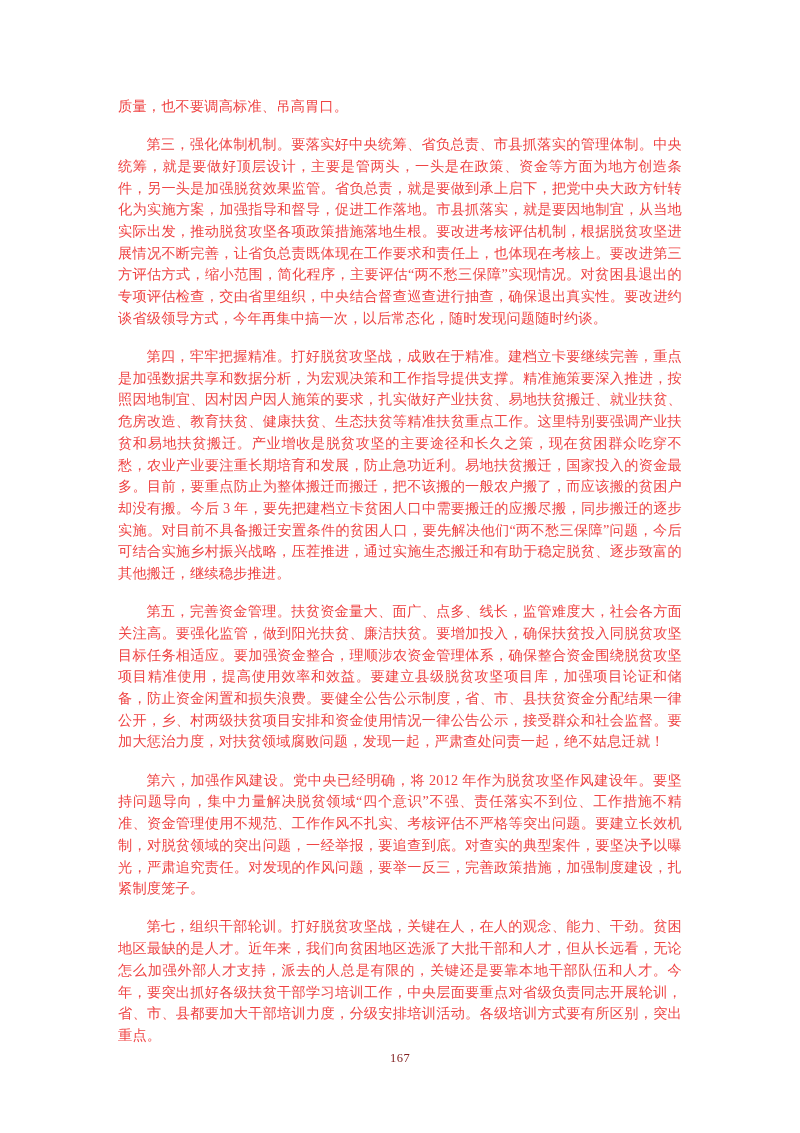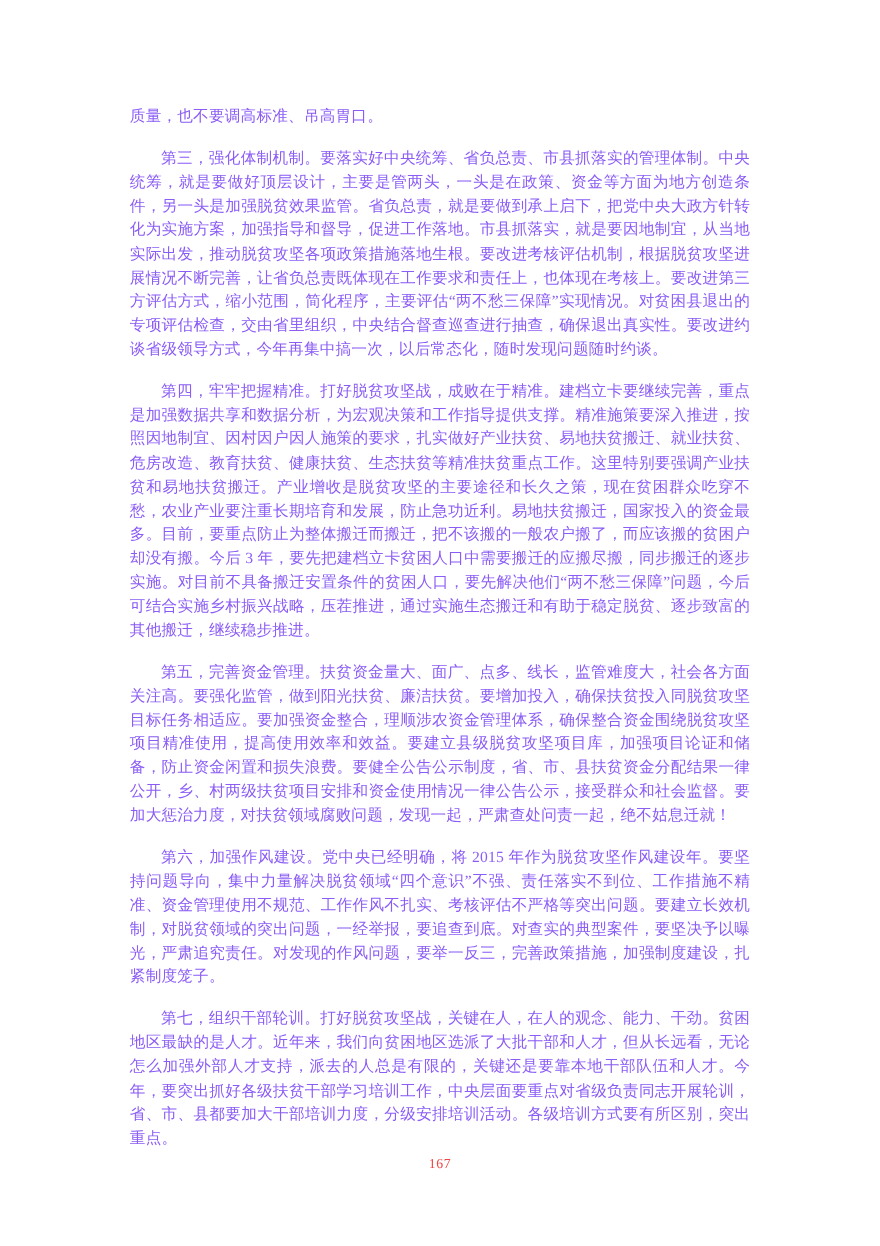--- a/index.html
+++ b/index.html
@@ -19,21 +19,21 @@
     left: 0; top: 0;
     width: 800px;
     height: 1133px;
     background: #ffffff;
   }
   .text-block {
     position: absolute;
     left: 118px;
     top: 96px;
     width: 564px;
-    color: #8b5cf6;
+    color: #ef4444;
     font-size: 14.2px;
     line-height: 21.7px;
     text-align: justify;
     text-justify: inter-ideograph;
     letter-spacing: 0.2px;
   }
   .para {
     margin: 0 0 16.5px 0;
   }
   .para.indent {
@@ -42,33 +42,33 @@
   .para:last-child {
     margin-bottom: 4px;
   }
   .page-footer {
     position: absolute;
     top: 1051px;
     left: 0;
     width: 800px;
     text-align: center;
     font-size: 12.5px;
-    color: #ef4444;
+    color: #7f1d1d;
     letter-spacing: 0.5px;
   }
 </style>
 </head>
 <body>
 
 <div class="page">
 
   <div class="text-block">
     <p class="para">质量，也不要调高标准、吊高胃口。</p>
     <p class="para indent">第三，强化体制机制。要落实好中央统筹、省负总责、市县抓落实的管理体制。中央统筹，就是要做好顶层设计，主要是管两头，一头是在政策、资金等方面为地方创造条件，另一头是加强脱贫效果监管。省负总责，就是要做到承上启下，把党中央大政方针转化为实施方案，加强指导和督导，促进工作落地。市县抓落实，就是要因地制宜，从当地实际出发，推动脱贫攻坚各项政策措施落地生根。要改进考核评估机制，根据脱贫攻坚进展情况不断完善，让省负总责既体现在工作要求和责任上，也体现在考核上。要改进第三方评估方式，缩小范围，简化程序，主要评估“两不愁三保障”实现情况。对贫困县退出的专项评估检查，交由省里组织，中央结合督查巡查进行抽查，确保退出真实性。要改进约谈省级领导方式，今年再集中搞一次，以后常态化，随时发现问题随时约谈。</p>
     <p class="para indent">第四，牢牢把握精准。打好脱贫攻坚战，成败在于精准。建档立卡要继续完善，重点是加强数据共享和数据分析，为宏观决策和工作指导提供支撑。精准施策要深入推进，按照因地制宜、因村因户因人施策的要求，扎实做好产业扶贫、易地扶贫搬迁、就业扶贫、危房改造、教育扶贫、健康扶贫、生态扶贫等精准扶贫重点工作。这里特别要强调产业扶贫和易地扶贫搬迁。产业增收是脱贫攻坚的主要途径和长久之策，现在贫困群众吃穿不愁，农业产业要注重长期培育和发展，防止急功近利。易地扶贫搬迁，国家投入的资金最多。目前，要重点防止为整体搬迁而搬迁，把不该搬的一般农户搬了，而应该搬的贫困户却没有搬。今后 3 年，要先把建档立卡贫困人口中需要搬迁的应搬尽搬，同步搬迁的逐步实施。对目前不具备搬迁安置条件的贫困人口，要先解决他们“两不愁三保障”问题，今后可结合实施乡村振兴战略，压茬推进，通过实施生态搬迁和有助于稳定脱贫、逐步致富的其他搬迁，继续稳步推进。</p>
     <p class="para indent">第五，完善资金管理。扶贫资金量大、面广、点多、线长，监管难度大，社会各方面关注高。要强化监管，做到阳光扶贫、廉洁扶贫。要增加投入，确保扶贫投入同脱贫攻坚目标任务相适应。要加强资金整合，理顺涉农资金管理体系，确保整合资金围绕脱贫攻坚项目精准使用，提高使用效率和效益。要建立县级脱贫攻坚项目库，加强项目论证和储备，防止资金闲置和损失浪费。要健全公告公示制度，省、市、县扶贫资金分配结果一律公开，乡、村两级扶贫项目安排和资金使用情况一律公告公示，接受群众和社会监督。要加大惩治力度，对扶贫领域腐败问题，发现一起，严肃查处问责一起，绝不姑息迁就！</p>
-    <p class="para indent">第六，加强作风建设。党中央已经明确，将 2015 年作为脱贫攻坚作风建设年。要坚持问题导向，集中力量解决脱贫领域“四个意识”不强、责任落实不到位、工作措施不精准、资金管理使用不规范、工作作风不扎实、考核评估不严格等突出问题。要建立长效机制，对脱贫领域的突出问题，一经举报，要追查到底。对查实的典型案件，要坚决予以曝光，严肃追究责任。对发现的作风问题，要举一反三，完善政策措施，加强制度建设，扎紧制度笼子。</p>
+    <p class="para indent">第六，加强作风建设。党中央已经明确，将 2012 年作为脱贫攻坚作风建设年。要坚持问题导向，集中力量解决脱贫领域“四个意识”不强、责任落实不到位、工作措施不精准、资金管理使用不规范、工作作风不扎实、考核评估不严格等突出问题。要建立长效机制，对脱贫领域的突出问题，一经举报，要追查到底。对查实的典型案件，要坚决予以曝光，严肃追究责任。对发现的作风问题，要举一反三，完善政策措施，加强制度建设，扎紧制度笼子。</p>
     <p class="para indent">第七，组织干部轮训。打好脱贫攻坚战，关键在人，在人的观念、能力、干劲。贫困地区最缺的是人才。近年来，我们向贫困地区选派了大批干部和人才，但从长远看，无论怎么加强外部人才支持，派去的人总是有限的，关键还是要靠本地干部队伍和人才。今年，要突出抓好各级扶贫干部学习培训工作，中央层面要重点对省级负责同志开展轮训，省、市、县都要加大干部培训力度，分级安排培训活动。各级培训方式要有所区别，突出重点。</p>
   </div>
 
   <div class="page-footer">167</div>
 
 </div>
 
 </body></html>

